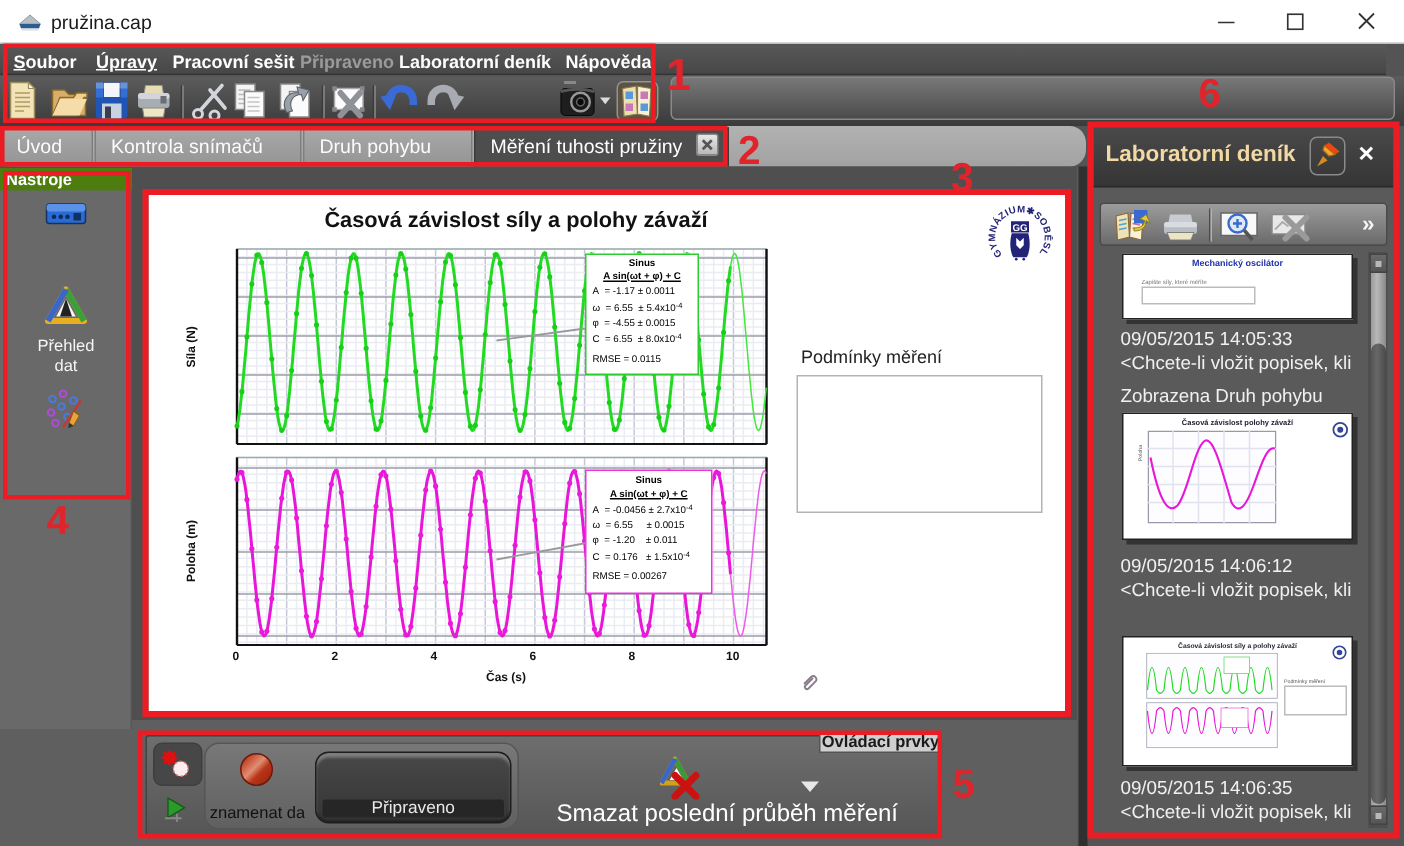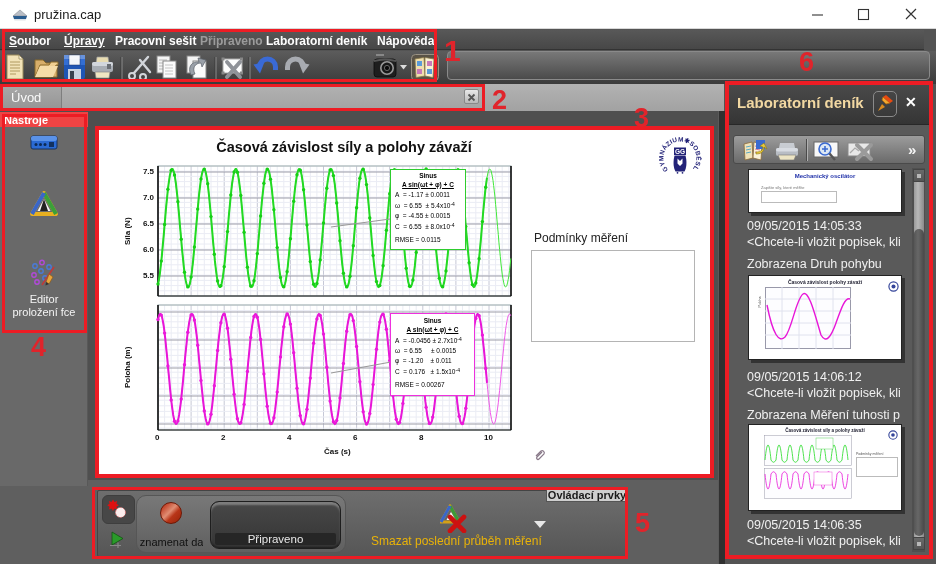--- a/index.html
+++ b/index.html
@@ -125,67 +125,70 @@
     <rect x="411.5" y="3.5" width="27" height="26" rx="4" fill="#5a5346" stroke="#9a9284" stroke-width="1"></rect>
     <path d="M415 8 L424 6.5 L425 25 L416 26.5 Z" fill="#f0dfae" stroke="#8a7a4a" stroke-width="0.8"></path>
     <path d="M434 8 L425 6.5 L425 25 L433 26.5 Z" fill="#faf0d2" stroke="#8a7a4a" stroke-width="0.8"></path>
     <rect x="417" y="10" width="5" height="5" fill="#5a9ad8"></rect>
     <rect x="417" y="18" width="5" height="5" fill="#c87ab8"></rect>
     <rect x="427" y="10" width="5" height="5" fill="#c87ab8"></rect>
     <rect x="427" y="18" width="5" height="5" fill="#5a9ad8"></rect>
   </svg>
 </div>
 
-<div class="abs" style="left:0;top:84px;width:724px;height:27px;background:linear-gradient(#b2b2b2,#a2a2a2);">
+<div class="abs" style="left:0;top:84px;width:724px;height:27px;background:linear-gradient(#b2b2b2,#a2a2a2);border-radius:11px;">
   <div class="abs" style="left:2px;top:1px;width:60px;height:26px;background:linear-gradient(#a8a8a8,#949494);border:1px solid #7e7e7e;border-bottom:none;color:#fbfbfb;font-size:13px;padding:4px 0 0 8px;">Úvod</div>
+  <div class="abs" style="left:63px;top:1px;width:138px;height:26px;background:linear-gradient(#a8a8a8,#949494);border:1px solid #7e7e7e;border-bottom:none;color:#fbfbfb;font-size:13px;padding:4px 0 0 10px;">Kontrola snímačů</div>
+  <div class="abs" style="left:202px;top:1px;width:113px;height:26px;background:linear-gradient(#a8a8a8,#949494);border:1px solid #7e7e7e;border-bottom:none;color:#fbfbfb;font-size:13px;padding:4px 0 0 10px;">Druh pohybu</div>
+  <div class="abs" style="left:316px;top:1px;width:170px;height:26px;background:#4d4d4d;border:1px solid #3a3a3a;border-bottom:none;color:#ffffff;font-size:13px;padding:4px 0 0 10px;">Měření tuhosti pružiny</div>
   <div class="abs" style="left:464px;top:5px;width:15px;height:15px;background:linear-gradient(#e8e8e8,#b8b8b8);border:1px solid #888;border-radius:2px;">
     <svg width="13" height="13" viewBox="0 0 13 13">
         <path d="M3.5 3.5 L9.5 9.5 M9.5 3.5 L3.5 9.5" stroke="#555" stroke-width="1.8"></path>
       </svg>
   </div>
 </div>
 
 <div class="abs" style="left:0;top:111px;width:724px;height:453px;background:#4f4f4f;"></div>
 <div class="abs" style="left:0;top:480px;width:724px;height:84px;background:#5f5f5f;"></div>
 <div class="abs" style="left:718px;top:111px;width:7px;height:453px;background:#303030;border-left:1px solid #5a5a5a;"></div>
 
 <div class="abs" style="left:0;top:112px;width:88px;height:374px;background:#696969;border-right:1px solid #585858;">
-  <div class="abs" style="left:0;top:0;width:88px;height:15px;background:#ef4444;color:#fff;font-size:11px;font-weight:bold;padding:2px 0 0 4px;">Nástroje</div>
+  <div class="abs" style="left:0;top:0;width:88px;height:15px;background:#4d7c0f;color:#fff;font-size:11px;font-weight:bold;padding:2px 0 0 4px;">Nástroje</div>
   <svg class="abs" style="left:30px;top:20px" width="28" height="22" viewBox="0 0 28 22">
     <rect x="1" y="4" width="26" height="13" rx="2" fill="#2a6ad4" stroke="#16335e" stroke-width="1"></rect>
     <rect x="1" y="4" width="26" height="5" rx="2" fill="#5a92e8"></rect>
     <g fill="#0c2a55">
         <circle cx="6" cy="12.5" r="1.5"></circle>
         <circle cx="10.5" cy="12.5" r="1.5"></circle>
         <circle cx="15" cy="12.5" r="1.5"></circle>
       </g>
     <rect x="19" y="10" width="5" height="5" fill="#12315f"></rect>
   </svg>
   <svg class="abs" style="left:29px;top:78px" width="30" height="30" viewBox="0 0 30 30">
     <path d="M15 3 L27 24 L3 24 Z" fill="none" stroke="#e8b020" stroke-width="4" stroke-linejoin="round"></path>
     <path d="M15 3 L27 24" stroke="#3aa03a" stroke-width="4"></path>
     <path d="M15 3 L3 24" stroke="#3a66c8" stroke-width="4"></path>
     <path d="M15 9 L21.5 21 L8.5 21 Z" fill="#f5f5f5"></path>
     <path d="M15 9 L19 21 L11 21 Z" fill="#222"></path>
   </svg>
+  <div class="abs" style="left:0;top:113px;width:88px;text-align:center;color:#f5f5f5;font-size:11px;line-height:13px;">Přehled<br>dat</div>
   <svg class="abs" style="left:29px;top:146px" width="30" height="30" viewBox="0 0 30 30">
     <g fill="none" stroke-width="1.4">
       <circle cx="6" cy="8" r="2.2" stroke="#4a7ad8"></circle>
         <circle cx="13" cy="4.5" r="2.2" stroke="#b04ad8"></circle>
       <circle cx="20" cy="9" r="2.2" stroke="#4a7ad8"></circle>
         <circle cx="5" cy="17" r="2.2" stroke="#b04ad8"></circle>
       <circle cx="12" cy="13" r="2.2" stroke="#4a7ad8"></circle>
         <circle cx="8" cy="24" r="2.2" stroke="#b04ad8"></circle>
       <circle cx="16" cy="20" r="2.2" stroke="#4a7ad8"></circle>
     </g>
     <path d="M25 9 L13 27" stroke="#c03a3a" stroke-width="1.6"></path>
     <path d="M20 16 L24 19 L20 26 L17 24 Z" fill="#e8a43c" stroke="#8a5a1a" stroke-width="0.7"></path>
     <path d="M20 26 L17 24 L16.5 27.5 Z" fill="#333"></path>
   </svg>
-  <div class="abs" style="left:0;top:181px;width:88px;text-align:center;color:#f5f5f5;font-size:11px;line-height:13px;">Editor<br>proložení fce</div>
 </div>
 
 <div class="abs" style="left:99px;top:130px;width:611px;height:344px;background:#ffffff;">
 <svg class="abs" style="left:0;top:0" width="611" height="344" viewBox="0 0 611 344">
 <rect x="59" y="36" width="353" height="130" fill="#ffffff"></rect>
       <line x1="59.0" y1="36" x2="59.0" y2="166" stroke="#c6c8d6"></line>
       <line x1="65.6" y1="36" x2="65.6" y2="166" stroke="#eaecf4"></line>
       <line x1="72.2" y1="36" x2="72.2" y2="166" stroke="#eaecf4"></line>
       <line x1="78.9" y1="36" x2="78.9" y2="166" stroke="#eaecf4"></line>
       <line x1="85.5" y1="36" x2="85.5" y2="166" stroke="#eaecf4"></line>
@@ -563,21 +566,20 @@
       <circle cx="376.8" cy="188.4" r="1.7" fill="#ea1ada"></circle>
       <circle cx="380.1" cy="185.7" r="1.7" fill="#ea1ada"></circle>
       <circle cx="383.4" cy="205.1" r="1.7" fill="#ea1ada"></circle>
       <circle cx="386.7" cy="238.5" r="1.7" fill="#ea1ada"></circle>
 <line x1="232" y1="97" x2="291" y2="89" stroke="#999" stroke-width="1.2"></line>
 <line x1="232" y1="243" x2="292" y2="232" stroke="#999" stroke-width="1.2"></line>
 </svg>
 
 <div class="abs" style="left:0;top:9px;width:490px;text-align:center;font-size:14.5px;font-weight:bold;color:#111;">Časová závislost síly a polohy závaží</div>
 
-<div class="abs" style="left:20px;top:29px;width:35px;text-align:right;font-size:8px;font-weight:bold;color:#111;line-height:26px;">7.5<br>7.0<br>6.5<br>6.0<br>5.5</div>
 <div class="abs" style="left:24px;top:115px;font-size:8px;font-weight:bold;color:#111;transform:rotate(-90deg);transform-origin:left top;white-space:nowrap;">Síla (N)</div>
 
 <div class="abs" style="left:24px;top:258px;font-size:8px;font-weight:bold;color:#111;transform:rotate(-90deg);transform-origin:left top;white-space:nowrap;">Poloha (m)</div>
 
 <div class="abs" style="left:56px;top:303px;font-size:8px;font-weight:bold;color:#111;">0</div>
 <div class="abs" style="left:122px;top:303px;font-size:8px;font-weight:bold;color:#111;">2</div>
 <div class="abs" style="left:188px;top:303px;font-size:8px;font-weight:bold;color:#111;">4</div>
 <div class="abs" style="left:254px;top:303px;font-size:8px;font-weight:bold;color:#111;">6</div>
 <div class="abs" style="left:320px;top:303px;font-size:8px;font-weight:bold;color:#111;">8</div>
 <div class="abs" style="left:385px;top:303px;font-size:8px;font-weight:bold;color:#111;">10</div>
@@ -647,21 +649,21 @@
   <div style="position:absolute;left:4px;right:4px;bottom:3px;height:12px;background:#262626;border-radius:2px;text-align:center;font-size:11.5px;color:#e8e8e8;line-height:12px;">Připraveno</div>
 </div>
 
 <svg class="abs" style="left:440px;top:504px" width="30" height="29" viewBox="0 0 30 29">
   <path d="M10 2 L19 18 L1 18 Z" fill="none" stroke="#d4a017" stroke-width="3.2" stroke-linejoin="round"></path>
   <path d="M10 2 L19 18" stroke="#3a9a3a" stroke-width="3.2"></path>
   <path d="M10 2 L1 18" stroke="#3a66c8" stroke-width="3.2"></path>
   <path d="M11 8 L15.5 16 L6.5 16 Z" fill="#fff"></path>
   <path d="M10 13 L24 27 M24 13 L10 27" stroke="#cc1111" stroke-width="4.6" stroke-linecap="round"></path>
 </svg>
-<div class="abs" style="left:371px;top:534px;font-size:12px;color:#eab308;">Smazat poslední průběh měření</div>
+<div class="abs" style="left:371px;top:534px;font-size:16px;color:#ffffff;">Smazat poslední průběh měření</div>
 <svg class="abs" style="left:532px;top:519px" width="16" height="12" viewBox="0 0 16 12">
     <path d="M2 2 L14 2 L8 9 Z" fill="#e8e8e8"></path>
   </svg>
 
 <div class="abs" style="left:729px;top:84px;width:200px;height:473px;background:#5a5a5a;">
   <div class="abs" style="left:0;top:0;width:200px;height:41px;background:linear-gradient(#4a4a4a,#353535);border-bottom:1px solid #282828;">
     <div class="abs" style="left:8px;top:10px;font-size:15px;font-weight:bold;color:#f2d8a2;">Laboratorní deník</div>
     <div class="abs" style="left:144px;top:7px;width:24px;height:26px;border:1px solid #8a8a8a;border-radius:5px;">
       <svg width="22" height="24" viewBox="0 0 22 24">
         <path d="M9 5 L16 11 L12 12 L8 8 Z" fill="#f0a830" stroke="#b06a10" stroke-width="0.8"></path>
@@ -738,21 +740,20 @@
       <path d="M2 18 C8 48 14 56 20 50 C27 42 31 12 38 7 C44 3 50 28 56 48 C61 57 66 50 71 36 C76 22 80 10 85 12" fill="none" stroke="#e816d8" stroke-width="1.4"></path>
     </svg>
     <svg style="position:absolute;left:139px;top:5px" width="11" height="11" viewBox="0 0 12 12">
         <circle cx="6" cy="6" r="5" fill="#fff" stroke="#334499" stroke-width="1.3"></circle>
         <circle cx="6" cy="6" r="2.2" fill="#334499"></circle>
       </svg>
     <div style="position:absolute;left:6px;top:24px;font-size:3.5px;color:#555;transform:rotate(-90deg);">Poloha</div>
   </div>
   <div class="abs" style="left:18px;top:286px;font-size:12.5px;color:#f0f0f0;">09/05/2015 14:06:12</div>
   <div class="abs" style="left:18px;top:302px;font-size:12.5px;color:#f0f0f0;white-space:nowrap;">&lt;Chcete-li vložit popisek, kli</div>
-  <div class="abs" style="left:18px;top:324px;font-size:12.5px;color:#f0f0f0;white-space:nowrap;">Zobrazena Měření tuhosti p</div>
 
   <div class="abs" style="left:19px;top:340px;width:154px;height:87px;background:#fff;border:1px solid #222;box-shadow:3px 3px 0 rgba(25,25,25,0.6);">
     <div style="text-align:center;font-size:4.5px;font-weight:bold;color:#223;margin-top:3px;">Časová závislost síly a polohy závaží</div>
     <svg style="position:absolute;left:15px;top:10px" width="88" height="31" viewBox="0 0 176 62">
       <rect x="1" y="1" width="174" height="60" fill="#fdfdff" stroke="#99a"></rect>
       <path d="M2 50 C6 10 10 10 14 50 C18 56 20 56 24 50 C28 10 32 10 36 50 C40 56 42 56 46 50 C50 10 54 10 58 50 C62 56 64 56 68 50 C72 10 76 10 80 50 C84 56 86 56 90 50 C94 10 98 10 102 50 C106 56 108 56 112 50 C116 10 120 10 124 50 C128 56 130 56 134 50 C138 10 142 10 146 50 C150 56 152 56 156 50 C160 10 164 10 168 50" fill="none" stroke="#23da23" stroke-width="1.6"></path>
       <rect x="104" y="6" width="34" height="22" fill="#fff" stroke="#5ed45e"></rect>
     </svg>
     <svg style="position:absolute;left:15px;top:43px" width="88" height="31" viewBox="0 0 176 62">
       <rect x="1" y="1" width="174" height="60" fill="#fdfdff" stroke="#99a"></rect>

